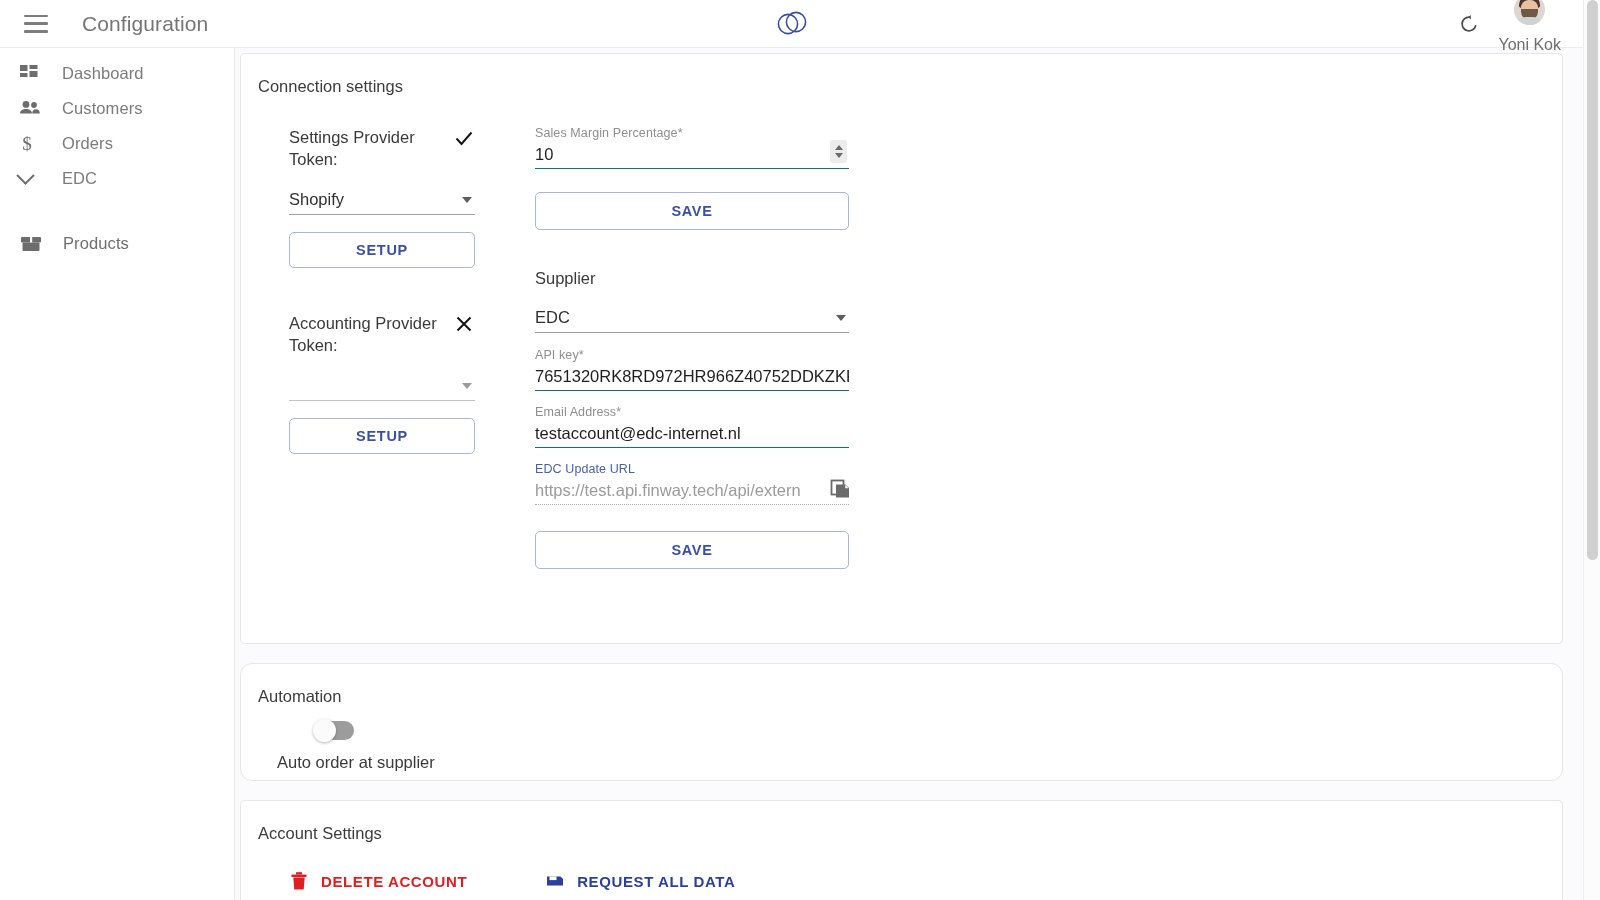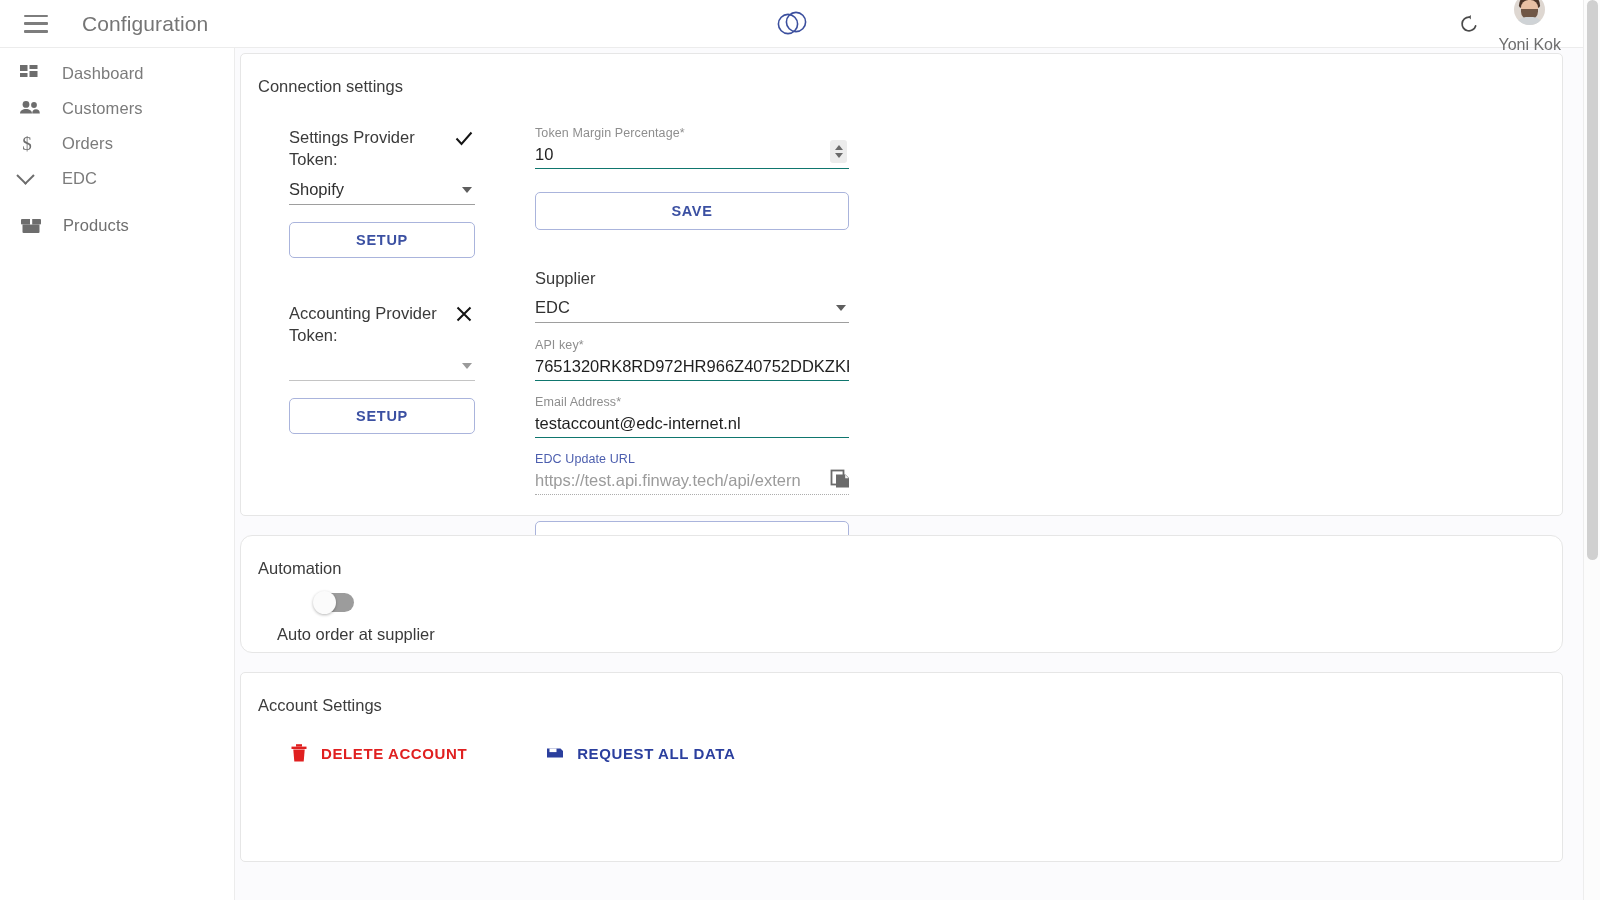--- a/index.html
+++ b/index.html
@@ -81,21 +81,21 @@
   }
   .nav-icon {
     width: 26px; height: 22px;
     display: flex; align-items: center; justify-content: flex-start;
     color: #6d6d6d; flex: none;
   }
   .nav-label {
     margin-left: 17px;
     font-size: 16.5px; color: #7b7b7b; letter-spacing: .1px;
   }
-  .nav-item.sub { margin-top: 12px; }
+  .nav-item.sub { margin-top: 30px; }
   .nav-item.sub .nav-label { margin-left: 18px; color: #6f6f6f; }
   .chev {
     width: 13px; height: 13px;
     border-right: 2px solid #6d6d6d; border-bottom: 2px solid #6d6d6d;
     transform: rotate(45deg) translate(-2px,-2px);
   }
 
   
   .main {
     position: absolute; top: 48px; left: 235px;
@@ -108,34 +108,34 @@
     border: 1px solid #e6e6e6;
     border-radius: 5px;
     margin: 5px 20px 0 5px;
   }
   .card-title {
     font-size: 16.5px; color: #3c3c3c;
     padding: 23px 0 0 17px;
   }
 
   
-  #connection-card { height: 463px; position: relative; }
+  #connection-card { height: 591px; position: relative; }
 
   .col-left  { position: absolute; left: 48px;  top: 72px; width: 186px; }
   .col-right { position: absolute; left: 294px; top: 72px; width: 314px; }
 
   .tok-head {
     display: flex; align-items: flex-start; justify-content: space-between;
     font-size: 16.5px; color: #3a3a3a; line-height: 22px;
   }
   .tok-head .label { max-width: 148px; }
   .mark { width: 22px; height: 22px; flex: none; margin-top: 1px; }
 
   .select-line {
-    margin-top: 5px;
+    margin-top: 15px;
     height: 30px;
     border-bottom: 1px solid #9e9e9e;
     display: flex; align-items: center; justify-content: space-between;
     cursor: pointer;
   }
   .select-line .val { font-size: 16.5px; color: #303030; }
   .caret {
     width: 0; height: 0;
     border-left: 5.5px solid transparent;
     border-right: 5.5px solid transparent;
@@ -360,21 +360,21 @@
             <span class="val"></span>
             <span class="caret light"></span>
           </div>
           <button class="btn-outline">SETUP</button>
         </div>
       </div>
 
       <div class="col-right">
 
         <div class="field">
-          <span class="field-label"><span>Token Margin Percentage</span><span class="star">*</span></span>
+          <span class="field-label"><span>Sales Margin Percentage</span><span class="star">*</span></span>
           <div class="field-value">10</div>
           <div class="spinner">
             <span class="spin-up"></span>
               <span class="spin-dn"></span>
           </div>
         </div>
 
         <button class="btn-outline" style="margin-top:23px;height:38px">SAVE</button>
 
         <div style="margin-top:39px">

